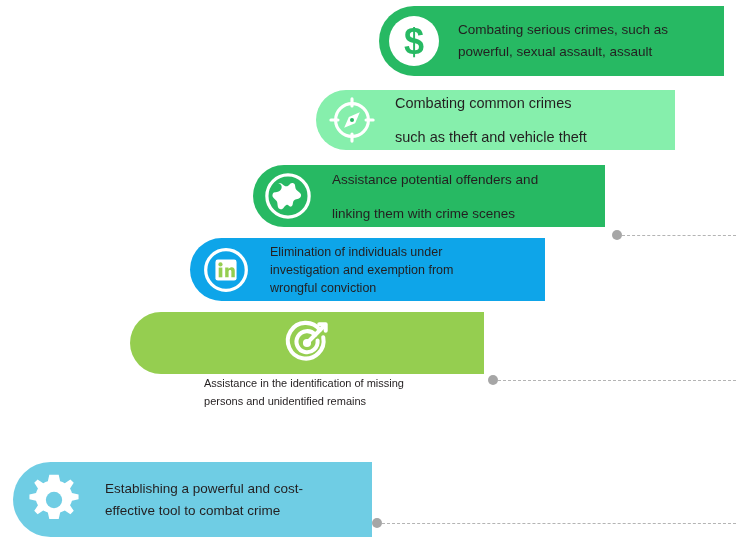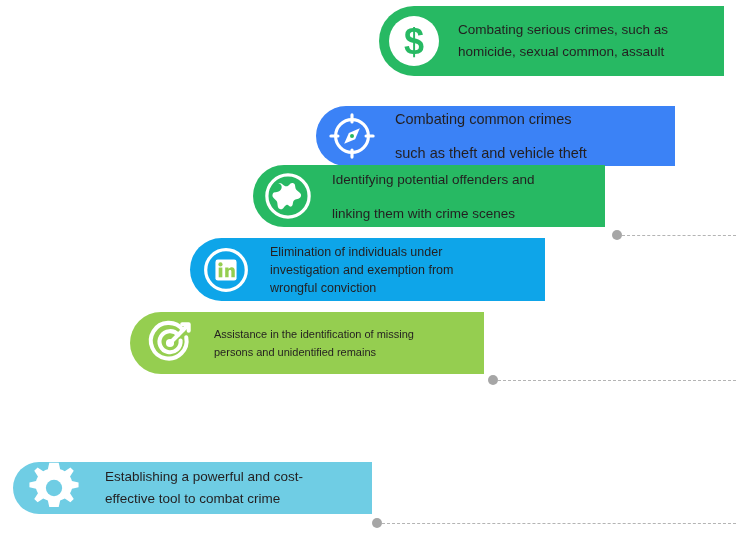--- a/index.html
+++ b/index.html
@@ -67,24 +67,24 @@
 <div id="canvas">
 
   <div class="bar" style="left:379px; top:6px; width:345px; height:70px; background:#27b963;">
     <div class="bar-icon" style="width:70px; height:70px;">
       <svg width="52" height="52" viewBox="0 0 52 52" aria-hidden="true">
         <circle cx="26" cy="26" r="25" fill="#ffffff"></circle>
         <text x="26" y="39" text-anchor="middle" font-family="'Liberation Sans', sans-serif" font-size="36" font-weight="bold" fill="#27b963">$</text>
       </svg>
     </div>
     <div class="bar-text" style="font-size:13.5px; line-height:22px; padding-left:9px; padding-right:10px;">Combating serious crimes, such as
-homicide, sexual common, assault</div>
+powerful, sexual assault, assault</div>
   </div>
 
-  <div class="bar" style="left:316px; top:90px; width:359px; height:60px; background:#3b82f6;margin-top:16px;">
+  <div class="bar" style="left:316px; top:90px; width:359px; height:60px; background:#86efac;">
     <div class="bar-icon" style="width:72px; height:60px;">
       <svg width="50" height="50" viewBox="0 0 64 64" aria-hidden="true">
         <g fill="none" stroke="#ffffff" stroke-width="4">
           <circle cx="32" cy="32" r="21"></circle>
         </g>
         <g stroke="#ffffff" stroke-width="4" stroke-linecap="round">
           <line x1="32" y1="5" x2="32" y2="14"></line>
           <line x1="32" y1="50" x2="32" y2="59"></line>
           <line x1="5" y1="32" x2="14" y2="32"></line>
           <line x1="50" y1="32" x2="59" y2="32"></line>
@@ -103,21 +103,21 @@
       <svg width="52" height="52" viewBox="0 0 64 64" aria-hidden="true">
         <circle cx="32" cy="32" r="26" fill="none" stroke="#ffffff" stroke-width="4"></circle>
         <path d="M20 16 C26 18 25 24 21 26 C17 28 14 26 13 30
                  C12 34 16 35 18 38 C20 41 18 46 22 48
                  C26 50 27 44 30 43 C33 42 33 46 36 45
                  C39 44 37 39 40 37 C43 35 47 36 48 32
                  C49 28 44 27 42 24 C40 21 42 17 38 16
                  C34 15 34 20 30 20 C26 20 25 15 20 16 Z" fill="#ffffff"></path>
       </svg>
     </div>
-    <div class="bar-text" style="font-size:13.5px; line-height:17px; padding-left:9px; padding-right:10px;">Identifying potential offenders and
+    <div class="bar-text" style="font-size:13.5px; line-height:17px; padding-left:9px; padding-right:10px;">Assistance potential offenders and
 
 linking them with crime scenes</div>
   </div>
 
   <div class="bar" style="left:190px; top:238px; width:355px; height:63px; background:#0ea5e9;">
     <div class="bar-icon" style="width:72px; height:63px;">
       <svg width="52" height="52" viewBox="0 0 64 64" aria-hidden="true">
         <circle cx="32" cy="32" r="25" fill="none" stroke="#ffffff" stroke-width="4"></circle>
         <rect x="19" y="19" width="26" height="26" rx="3" fill="#ffffff"></rect>
         <rect x="23" y="29" width="4.5" height="12" fill="#95ce50"></rect>
@@ -126,36 +126,36 @@
                  C41.6 28.6 42.8 30.2 42.8 33 L42.8 41 L38.6 41 L38.6 33.8
                  C38.6 32.6 38.2 31.9 37.1 31.9 C35.9 31.9 35.2 32.7 35.2 34
                  L35.2 41 Z" fill="#95ce50"></path>
       </svg>
     </div>
     <div class="bar-text" style="font-size:12.5px; line-height:18px; padding-left:8px; padding-right:10px;">Elimination of individuals under
 investigation and exemption from
 wrongful conviction</div>
   </div>
 
-  <div class="bar" style="left:130px; top:312px; width:354px; height:62px; background:#95ce50;">
+  <div class="bar" style="left:130px; top:312px; width:354px; height:62px; background:#95ce50;flex-direction:column;">
     <div class="bar-icon" style="width:80px; height:62px;">
       <svg width="52" height="52" viewBox="0 0 64 64" aria-hidden="true">
         <path d="M48 16 A22 22 0 1 0 52 25" fill="none" stroke="#ffffff" stroke-width="5" stroke-linecap="round"></path>
         <path d="M42 22 A13 13 0 1 0 45 29" fill="none" stroke="#ffffff" stroke-width="5" stroke-linecap="round"></path>
         <circle cx="32" cy="32" r="5" fill="#ffffff"></circle>
         <line x1="32" y1="32" x2="52" y2="12" stroke="#ffffff" stroke-width="5" stroke-linecap="round"></line>
         <path d="M47 9 L55 9 L55 17" fill="none" stroke="#ffffff" stroke-width="5" stroke-linecap="round" stroke-linejoin="round"></path>
       </svg>
     </div>
     <div class="bar-text" style="font-size:11px; line-height:18px; padding-left:4px; padding-right:10px;">Assistance in the identification of missing
 persons and unidentified remains</div>
   </div>
 
 
-  <div class="bar" style="left:13px; top:462px; width:359px; height:52px; background:#6fcde4;">
+  <div class="bar" style="left:13px; top:462px; width:359px; height:75px; background:#6fcde4;">
     <div class="bar-icon" style="width:82px; height:68px;">
       <svg width="58" height="58" viewBox="0 0 64 64" aria-hidden="true">
         <path fill="#ffffff" d="M32 4 l5.2 0 1.6 7.3 a21 21 0 0 1 5.1 2.1 l6.2 -4.1
           3.7 3.7 -4.1 6.2 a21 21 0 0 1 2.1 5.1 l7.3 1.6 0 5.2 -7.3 1.6
           a21 21 0 0 1 -2.1 5.1 l4.1 6.2 -3.7 3.7 -6.2 -4.1
           a21 21 0 0 1 -5.1 2.1 l-1.6 7.3 -5.2 0 -5.2 0 -1.6 -7.3
           a21 21 0 0 1 -5.1 -2.1 l-6.2 4.1 -3.7 -3.7 4.1 -6.2
           a21 21 0 0 1 -2.1 -5.1 l-7.3 -1.6 0 -5.2 7.3 -1.6
           a21 21 0 0 1 2.1 -5.1 l-4.1 -6.2 3.7 -3.7 6.2 4.1
           a21 21 0 0 1 5.1 -2.1 l1.6 -7.3 z"></path>

